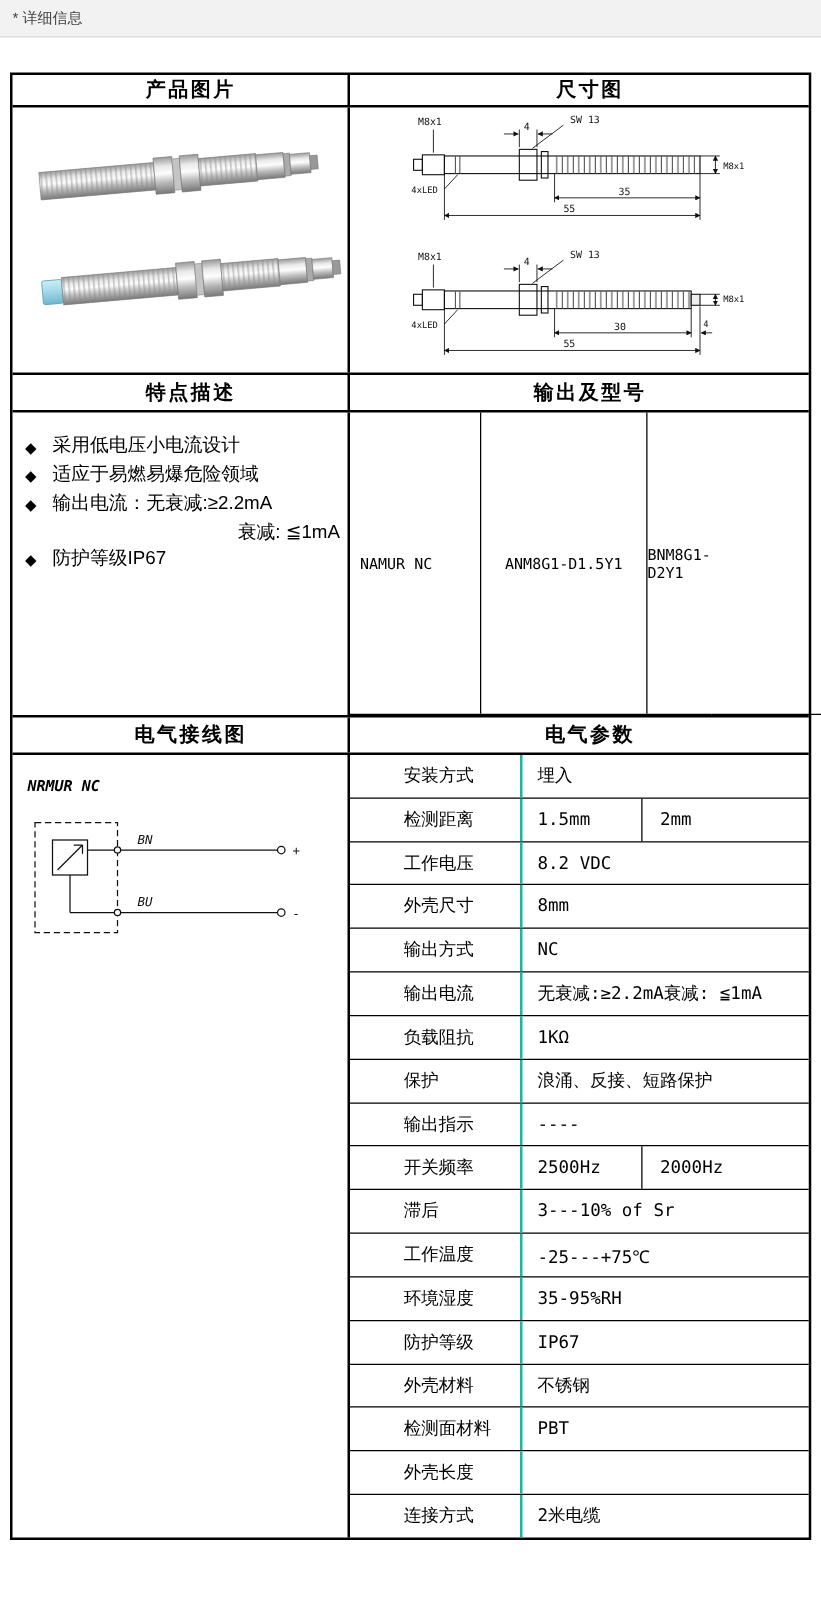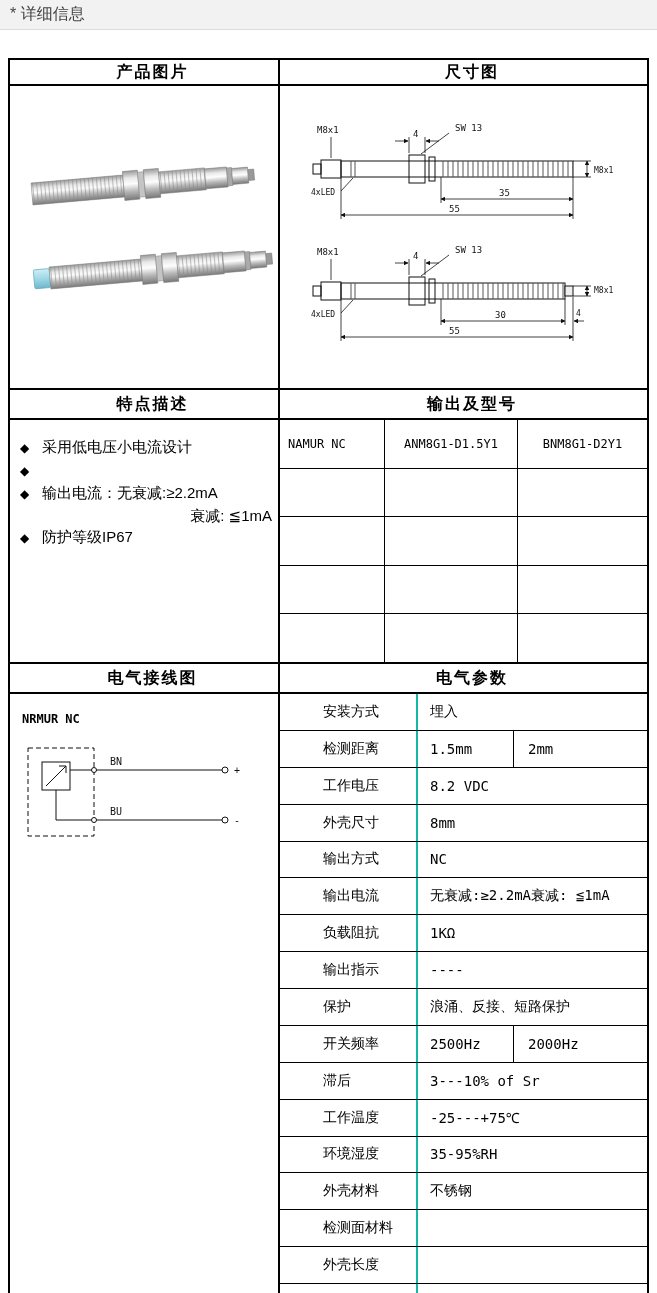--- a/index.html
+++ b/index.html
@@ -9,57 +9,57 @@
     color: #000;
     font-family: "Liberation Sans", "DejaVu Sans", sans-serif;
   }
   .topbar {
     height: 30px;
     background: #f2f2f2;
     border-bottom: 1px solid #dcdcdc;
     display: flex;
     align-items: center;
     padding-left: 10px;
-    font-size: 16px;
+    font-size: 12px;
     color: #444;
   }
   .sheet {
     margin: 28px 8px 0 8px;
     width: 641px;
     border: 2px solid #000;
     background: #fff;
   }
   .trow { display: flex; border-bottom: 2px solid #000; }
   .trow:last-child { border-bottom: none; }
   .lcell { width: 270px; flex: none; border-right: 2px solid #000; }
   .rcell { flex: 1; min-width: 0; }
   .hrowA { height: 26px; }
   .hrowB { height: 30px; }
   .h { display: flex; align-items: center; justify-content: center;
        font-weight: bold; font-size: 16px; letter-spacing: 2px; padding-left: 17px; }
-  .imgrow { height: 304px; text-decoration: underline; }
+  .imgrow { height: 214px; text-decoration: underline; }
   .photocell { display: flex; align-items: center; justify-content: center; }
   .dimcell { display: flex; flex-direction: column; align-items: center;
              justify-content: center; gap: 4px; }
   .featmodels { height: 244px; }
   .features { padding: 16px 6px 0 10px; font-size: 15px; line-height: 21px; }
   .fline { display: flex; }
   .fbullet { width: 22px; flex: none; font-size: 12px; padding-top: 2px; }
   .fcont { padding-left: 14px; justify-content: flex-end; }
-  .models { display: flex; flex-direction: column; height: 100%;
+  .models { display: flex; flex-direction: row; height: 100%;
             font-family: "DejaVu Sans Mono", "Liberation Mono", monospace;
             font-size: 12px; }
   .mrow { flex: 1; display: flex; border-bottom: 1px solid #000; }
   .mrow:last-child { border-bottom: none; }
   .mc { display: flex; align-items: center; }
   .mc1 { width: 105px; flex: none; border-right: 1px solid #000; padding-left: 8px; }
   .mc2 { width: 133px; flex: none; border-right: 1px solid #000; justify-content: center; }
   .mc3 { flex: 1; justify-content: center; }
   .elecrow { height: 626px; }
-  .wiringcell { padding: 16px 12px 0 8px; }
+  .wiringcell { padding: 16px 12px 0 8px; font-style: italic; }
   .wiring-title {
     font-family: "DejaVu Sans Mono", "Liberation Mono", monospace;
     font-size: 12px; font-weight: bold; margin: 2px 0 6px 4px;
   }
   .params { display: flex; flex-direction: column; height: 100%; }
   .prow { flex: 1; display: flex; border-bottom: 1px solid #000; }
   .prow:last-child { border-bottom: none; }
   .plabel { width: 103px; flex: none; border-right: 2px solid #14b8a6;
             display: flex; align-items: center; padding-left: 8px; font-size: 14px; margin-left: 35px; }
   .pv { flex: 1; min-width: 0; display: flex; align-items: center; padding-left: 12px;
@@ -243,20 +243,21 @@
   </div>
 
   <div class="trow featmodels">
     <div class="lcell features">
       <div class="fline">
         <span class="fbullet">◆</span>
         <span>采用低电压小电流设计</span>
       </div>
       <div class="fline">
         <span class="fbullet">◆</span>
+        <span>适应于易燃易爆危险领域</span>
       </div>
       <div class="fline">
         <span class="fbullet">◆</span>
         <span>输出电流：无衰减:≥2.2mA</span>
       </div>
       <div class="fline fcont">
         <span class="fbullet"></span>
         <span>衰减: ≦1mA</span>
       </div>
       <div class="fline">
@@ -352,50 +353,55 @@
         </div>
         <div class="prow">
           <div class="plabel">输出电流</div>
           <div class="pv">无衰减:≥2.2mA衰减: ≦1mA</div>
         </div>
         <div class="prow">
           <div class="plabel">负载阻抗</div>
           <div class="pv">1KΩ</div>
         </div>
         <div class="prow">
+          <div class="plabel">保护</div>
+          <div class="pv">浪涌、反接、短路保护</div>
+        </div>
+        <div class="prow">
           <div class="plabel">输出指示</div>
           <div class="pv">----</div>
-        </div>
-        <div class="prow">
-          <div class="plabel">保护</div>
-          <div class="pv">浪涌、反接、短路保护</div>
         </div>
         <div class="prow">
           <div class="plabel">开关频率</div>
           <div class="pv">2500Hz</div>
           <div class="pv2">2000Hz</div>
         </div>
         <div class="prow">
           <div class="plabel">滞后</div>
           <div class="pv">3---10% of Sr</div>
         </div>
         <div class="prow">
           <div class="plabel">工作温度</div>
           <div class="pv">-25---+75℃</div>
         </div>
         <div class="prow">
           <div class="plabel">环境湿度</div>
           <div class="pv">35-95%RH</div>
         </div>
         <div class="prow">
+          <div class="plabel">防护等级</div>
+          <div class="pv">IP67</div>
+        </div>
+        <div class="prow">
           <div class="plabel">外壳材料</div>
           <div class="pv">不锈钢</div>
         </div>
         <div class="prow">
           <div class="plabel">检测面材料</div>
+          <div class="pv">PBT</div>
         </div>
         <div class="prow">
           <div class="plabel">外壳长度</div>
         </div>
         <div class="prow">
           <div class="plabel">连接方式</div>
           <div class="pv">2米电缆</div>
         </div>
 
       </div>

